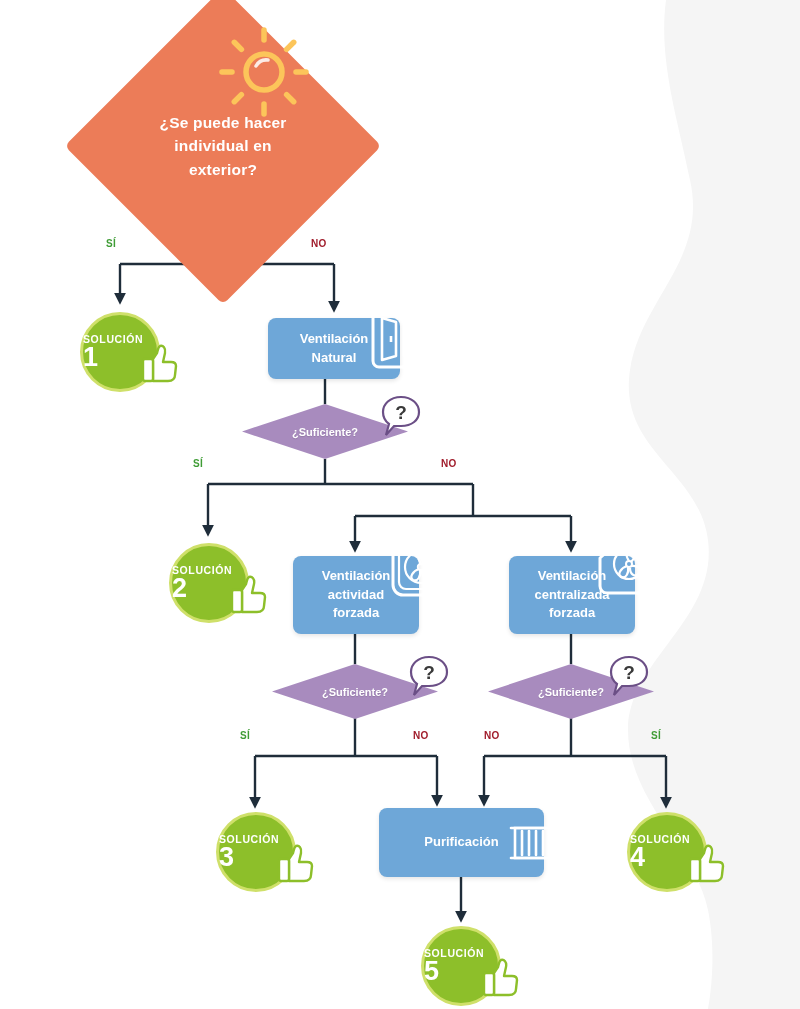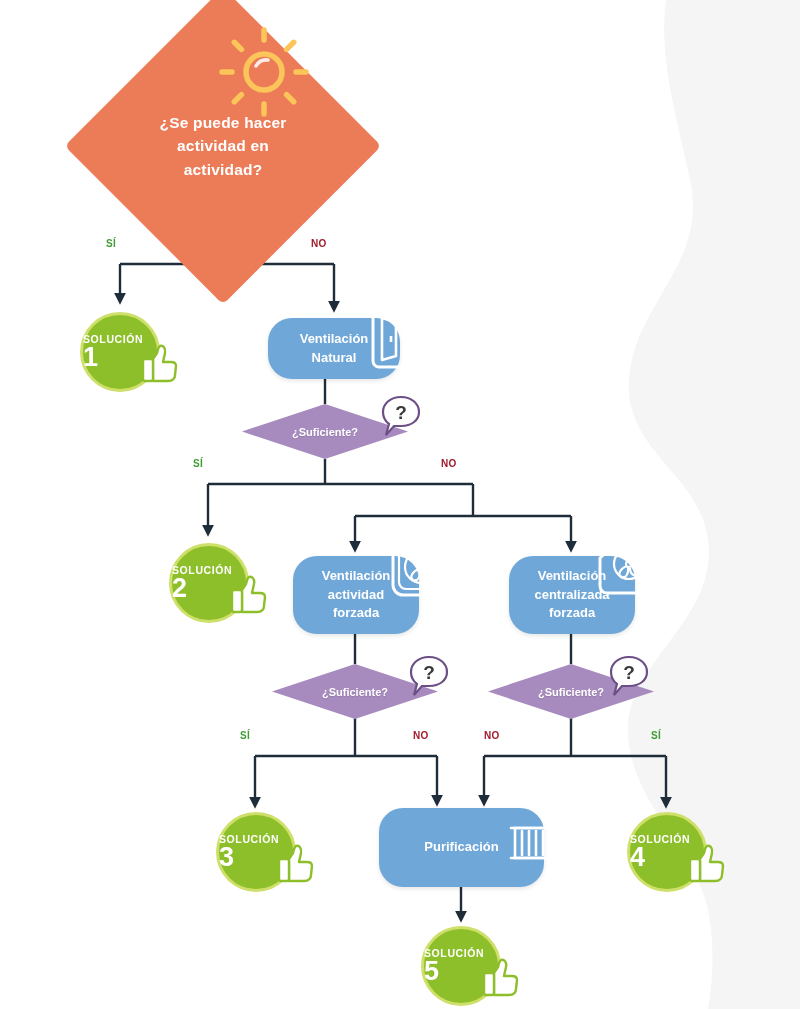--- a/index.html
+++ b/index.html
@@ -42,21 +42,21 @@
     position:absolute;left:0;top:0;width:100%;height:100%;
     display:flex;align-items:center;justify-content:center;
     color:#ffffff;font-weight:bold;font-size:11px;
     text-shadow:0 1px 1px rgba(0,0,0,.12);
   }
 
   
   .box-blue{
     position:absolute;z-index:2;
     background:#6ea7d8;
-    border-radius:24px;
+    border-radius:8px;
     display:flex;align-items:center;justify-content:center;
     text-align:center;
     color:#ffffff;font-weight:bold;font-size:13px;line-height:1.45;
     box-shadow:0 2px 4px rgba(0,0,0,.10);
     padding:0 0;
     box-sizing:border-box;
   }
 
   
   .sol-wrap{position:absolute;z-index:2;}
@@ -151,22 +151,22 @@
 
       <path d="M443,877 L443,918" marker-end="url(#arrow)"></path>
     </g>
   </svg>
 
   <div class="diamond-orange-wrap" style="left:93px;top:34px;width:224px;height:224px;">
     <div class="diamond-orange"></div>
     <div class="diamond-orange-label">
       <span>
         <span>¿Se puede hacer</span><br>
-        <span>actividad en</span><br>
-        <span>actividad?</span>
+        <span>individual en</span><br>
+        <span>exterior?</span>
       </span>
     </div>
   </div>
 
   <svg class="icon-badge" style="left:200px;top:26px;" width="92" height="92" viewBox="0 0 92 92">
     <g stroke="#fcc55a" stroke-width="5.5" stroke-linecap="round" fill="none">
       <circle cx="46" cy="46" r="18"></circle>
       <path d="M46 14 L46 4"></path>
       <path d="M46 88 L46 78"></path>
       <path d="M14 46 L4 46"></path>
@@ -319,21 +319,21 @@
       <span class="sol-num">4</span>
     </div>
   </div>
   <svg class="sol-thumb" style="left:669px;top:842px;" width="40" height="42" viewBox="0 0 40 42">
     <g fill="#ffffff" stroke="#8dbf2a" stroke-width="2.4" stroke-linejoin="round">
       <path d="M13 17 L13 39 L28 39 C33 39 35 36 35 33 L36 24 C36 21 34 20 31 20 L23 20 L25 11 C26 6 23 3 20 4 C18 5 18 8 17 11 L13 17 Z"></path>
       <rect x="3" y="17" width="10" height="22" rx="2"></rect>
     </g>
   </svg>
 
-  <div class="box-blue" style="left:361px;top:808px;width:165px;height:79px;">
+  <div class="box-blue" style="left:361px;top:808px;width:165px;height:69px;">
     <span>Purificación</span>
   </div>
 
   <svg class="icon-badge" style="left:489px;top:816px;" width="62" height="54" viewBox="0 0 62 54">
     <g stroke="#ffffff" stroke-width="2.6" fill="none" stroke-linecap="round">
       <rect x="8" y="12" width="36" height="30"></rect>
       <path d="M4 12 L48 12"></path>
       <path d="M4 42 L48 42"></path>
       <path d="M15 15 L15 39"></path>
       <path d="M22 15 L22 39"></path>

